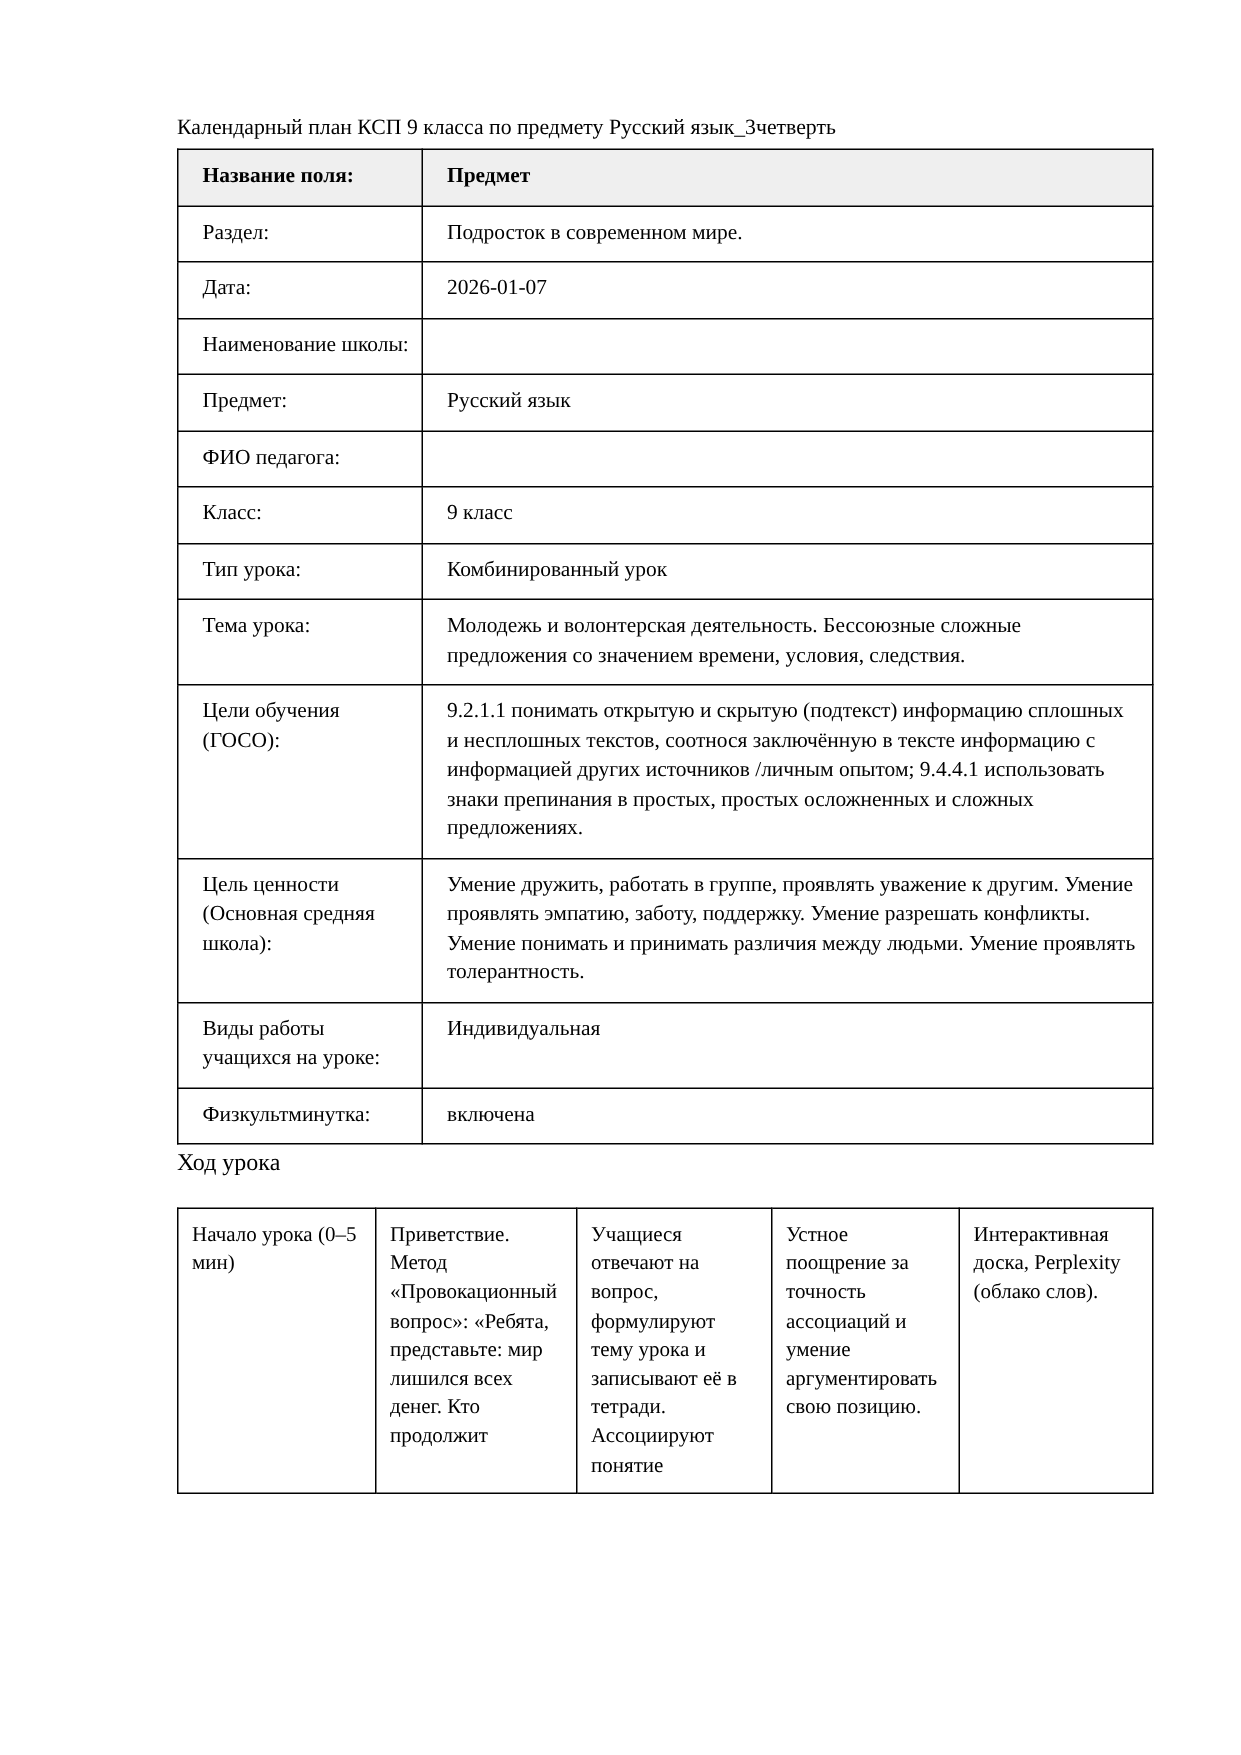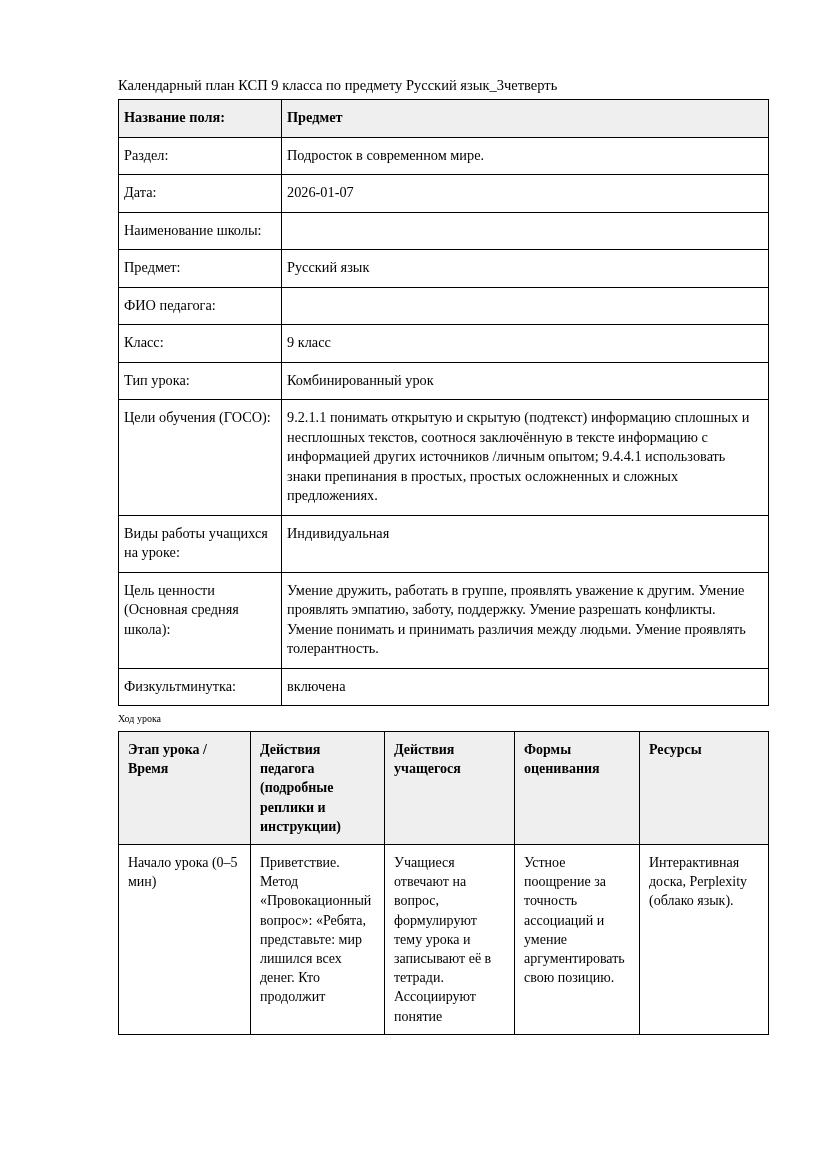--- a/index.html
+++ b/index.html
@@ -31,41 +31,41 @@
   }
   table.kv, table.flow {
     border-collapse: collapse;
     width: 650px;
     table-layout: fixed;
     border: 1.4px solid #000;
   }
   table.kv td, table.flow td, table.flow th, table.kv th {
     border: 1.2px solid #000;
     vertical-align: top;
-    padding: 8px 9px 9px 5px;
+    padding: 8px 9px 9px 16px;
     font-size: 14.3px;
     line-height: 19.5px;
     text-align: left;
     font-weight: normal;
   }
   
   table.kv col.c1 { width: 163px; }
   table.kv col.c2 { width: 487px; }
 
   tr.hdr > th, tr.hdr > td {
     background: #efefef;
     font-weight: bold;
   }
 
   .kv td.label { padding-right: 6px; }
 
   .section-title {
-    font-size: 10px;
+    font-size: 16px;
     line-height: 19px;
-    margin: 3px 0 3px 0;
+    margin: 3px 0 20px 0;
   }
 
   
   table.flow col.f1 { width: 132px; }
   table.flow col.f2 { width: 134px; }
   table.flow col.f3 { width: 130px; }
   table.flow col.f4 { width: 125px; }
   table.flow col.f5 { width: 129px; }
 
   table.flow th, table.flow td {
@@ -119,59 +119,56 @@
       </tr>
       <tr>
         <td class="label">Класс:</td>
         <td>9 класс</td>
       </tr>
       <tr>
         <td class="label">Тип урока:</td>
         <td>Комбинированный урок</td>
       </tr>
       <tr>
+        <td class="label">Тема урока:</td>
+        <td>Молодежь и волонтерская деятельность. Бессоюзные сложные предложения со значением времени, условия, следствия.</td>
+      </tr>
+      <tr>
         <td class="label">Цели обучения (ГОСО):</td>
         <td>9.2.1.1 понимать открытую и скрытую (подтекст) информацию сплошных и несплошных текстов, соотнося заключённую в тексте информацию с информацией других источников /личным опытом; 9.4.4.1 использовать знаки препинания в простых, простых осложненных и сложных предложениях.</td>
       </tr>
       <tr>
+        <td class="label">Цель ценности (Основная средняя школа):</td>
+        <td>Умение дружить, работать в группе, проявлять уважение к другим. Умение проявлять эмпатию, заботу, поддержку. Умение разрешать конфликты. Умение понимать и принимать различия между людьми. Умение проявлять толерантность.</td>
+      </tr>
+      <tr>
         <td class="label">Виды работы учащихся на уроке:</td>
         <td>Индивидуальная</td>
-      </tr>
-      <tr>
-        <td class="label">Цель ценности (Основная средняя школа):</td>
-        <td>Умение дружить, работать в группе, проявлять уважение к другим. Умение проявлять эмпатию, заботу, поддержку. Умение разрешать конфликты. Умение понимать и принимать различия между людьми. Умение проявлять толерантность.</td>
       </tr>
       <tr>
         <td class="label">Физкультминутка:</td>
         <td>включена</td>
       </tr>
     </tbody>
   </table>
 
   <div class="section-title">Ход урока</div>
 
   <table class="flow">
     <colgroup>
         <col class="f1">
         <col class="f2">
         <col class="f3">
         <col class="f4">
         <col class="f5">
       </colgroup>
     <tbody>
-      <tr class="hdr">
-        <th>Этап урока / Время</th>
-        <th>Действия педагога (подробные реплики и инструкции)</th>
-        <th>Действия учащегося</th>
-        <th>Формы оценивания</th>
-        <th>Ресурсы</th>
-      </tr>
       <tr>
         <td>Начало урока (0–5 мин)</td>
         <td>Приветствие. Метод «Провокационный вопрос»: «Ребята, представьте: мир лишился всех денег. Кто продолжит</td>
         <td>Учащиеся отвечают на вопрос, формулируют тему урока и записывают её в тетради. Ассоциируют понятие</td>
         <td>Устное поощрение за точность ассоциаций и умение аргументировать свою позицию.</td>
-        <td>Интерактивная доска, Perplexity (облако язык).</td>
+        <td>Интерактивная доска, Perplexity (облако слов).</td>
       </tr>
     </tbody>
   </table>
 
 </div>
 
 </body></html>

